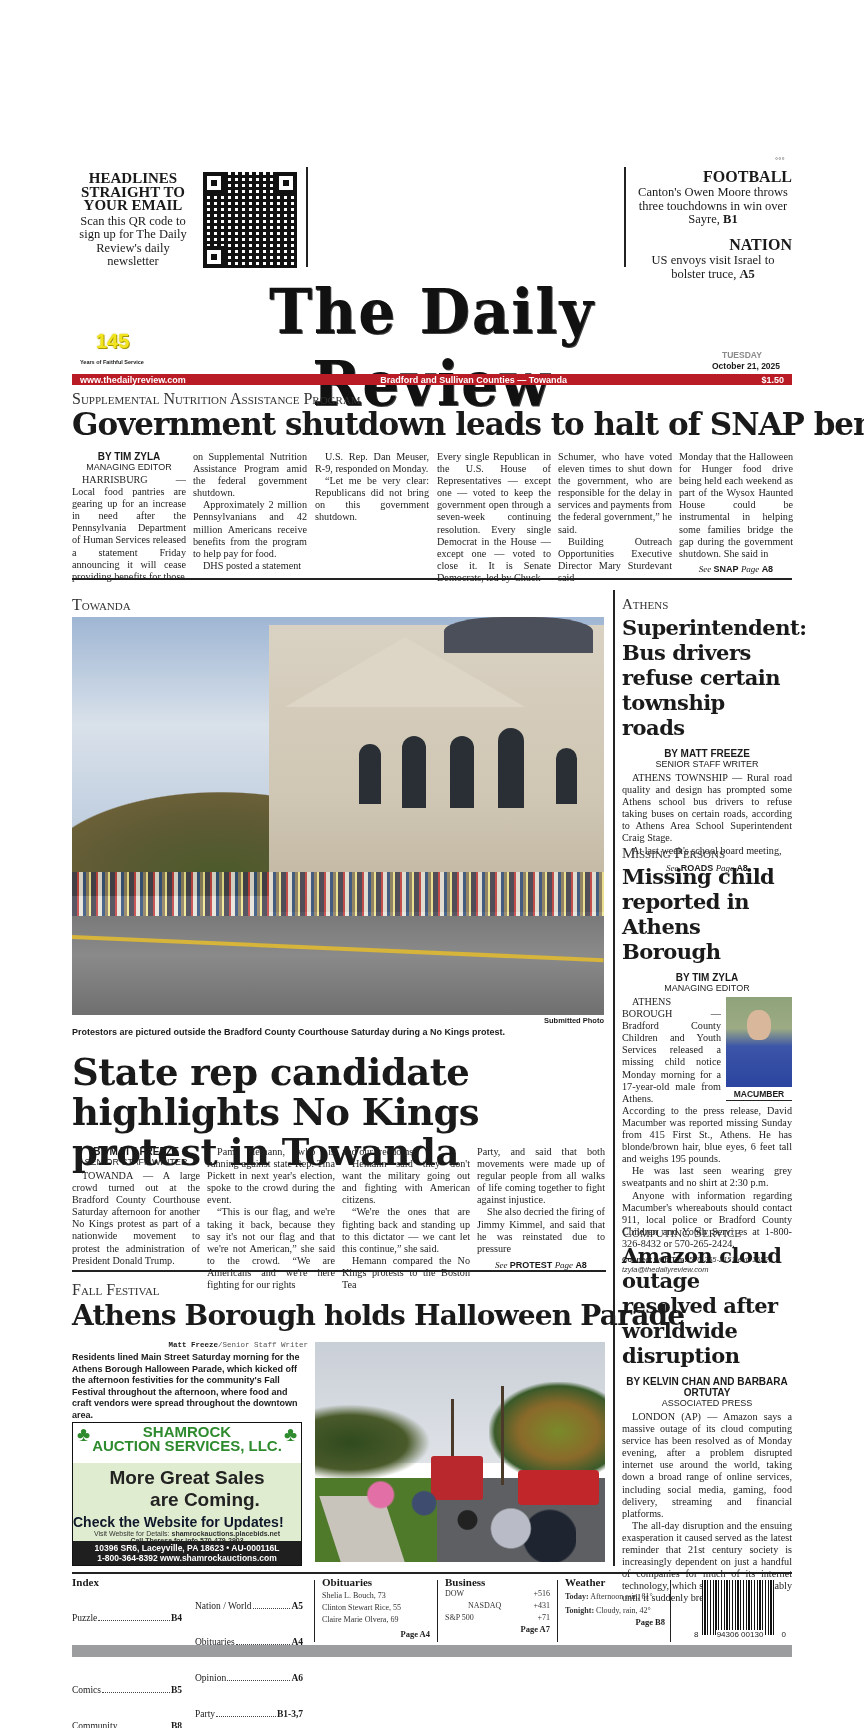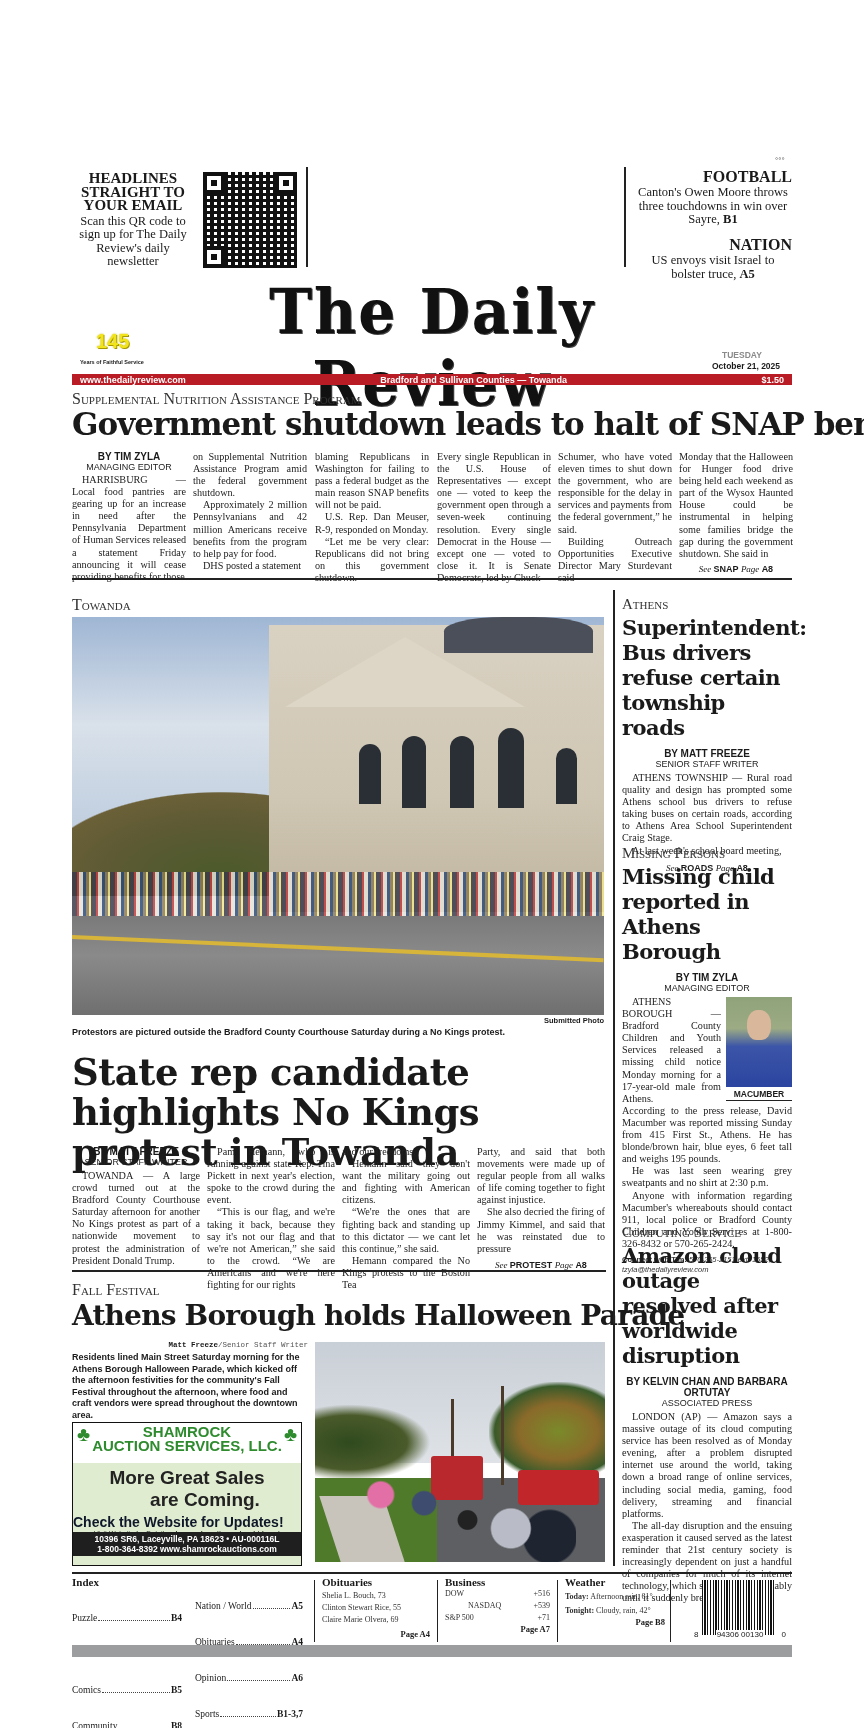--- a/index.html
+++ b/index.html
@@ -69,21 +69,21 @@
   .mugshot .face { position:absolute; left:32%; top:14%; width:36%; height:34%; background:#d9b79a; border-radius: 45% 45% 40% 40%; }
 
   
   .ad { border: 1.5px solid #111; background: #dfeccf; }
   .ad .top { background:#fff; color:#2e8b2e; font-family:"Liberation Sans",sans-serif; font-weight:bold; text-align:center; font-size:15px; line-height:14px; padding-top:2px; position:relative; height:40px; }
   .clover { position:absolute; top:4px; color:#2e8b2e; font-size:20px; }
   .ad .big { font-family:"Liberation Sans",sans-serif; font-weight:bold; text-align:center; font-size:19px; line-height:22px; color:#222; margin-top:4px; }
   .ad .mid { font-family:"Liberation Sans",sans-serif; font-weight:bold; text-align:left; font-size:14px; color:#0f172a; margin-top:3px; }
   .ad .small { font-family:"Liberation Sans",sans-serif; text-align:center; font-size:7px; color:#333; }
   .ad .small b { font-weight:bold; }
-  .ad .foot { background:#1f1f1f; color:#fff; font-family:"Liberation Sans",sans-serif; font-weight:bold; text-align:center; font-size:8.5px; line-height:10px; padding:2px 0; position:absolute; bottom:9px; left:0; right:0; }
+  .ad .foot { background:#1f1f1f; color:#fff; font-family:"Liberation Sans",sans-serif; font-weight:bold; text-align:center; font-size:8.5px; line-height:10px; padding:2px 0; position:absolute; bottom:0; left:0; right:0; }
 
   
   .foot-h { font-family:"Liberation Serif",serif; font-weight:bold; font-size:11px; }
   .idx { font-family:"Liberation Serif",serif; font-size:9.5px; line-height:12px; display:flex;margin-top:24px; }
   .idx .dots { flex:1; border-bottom: 1px dotted #444; margin: 0 1px 3px 1px; }
   .idx .pg { font-weight:bold; }
   .small9 { font-family:"Liberation Serif",serif; font-size:8px; line-height:12px; color:#333; }
   .barcode { background: repeating-linear-gradient(90deg, #111 0 1px, #fff 1px 2px, #111 2px 4px, #fff 4px 5px, #111 5px 6px, #fff 6px 8px, #111 8px 9px, #fff 9px 11px); }
 </style>
 </head>
@@ -139,21 +139,20 @@
   <div class="body">
       <p>HARRISBURG — Local food pantries are gearing up for an increase in need after the Pennsylvania Department of Human Services released a statement Friday announcing it will cease providing benefits for those</p>
     </div>
 </div>
 <div class="col body" style="left:193px; top:451px; width:114px;">
   <p style="text-indent:0">on Supplemental Nutrition Assistance Program amid the federal government shutdown.</p>
   <p>Approximately 2 million Pennsylvanians and 42 million Americans receive benefits from the program to help pay for food.</p>
   <p>DHS posted a statement</p>
 </div>
 <div class="col body" style="left:315px; top:451px; width:114px;">
-  <p style="text-indent:0">blaming Republicans in Washington for failing to pass a federal budget as the main reason SNAP benefits will not be paid.</p>
   <p>U.S. Rep. Dan Meuser, R-9, responded on Monday.</p>
   <p>“Let me be very clear: Republicans did not bring on this government shutdown.</p>
 </div>
 <div class="col body" style="left:437px; top:451px; width:114px;">
   <p style="text-indent:0">Every single Republican in the U.S. House of Representatives — except one — voted to keep the government open through a seven-week continuing resolution. Every single Democrat in the House — except one — voted to close it. It is Senate Democrats, led by Chuck</p>
 </div>
 <div class="col body" style="left:558px; top:451px; width:114px;">
   <p style="text-indent:0">Schumer, who have voted eleven times to shut down the government, who are responsible for the delay in services and payments from the federal government,” he said.</p>
   <p>Building Outreach Opportunities Executive Director Mary Sturdevant said</p>
 </div>
@@ -350,21 +349,21 @@
       <span>Obituaries</span>
       <span class="dots"></span>
       <span class="pg">A4</span>
     </div>
   <div class="idx">
       <span>Opinion</span>
       <span class="dots"></span>
       <span class="pg">A6</span>
     </div>
   <div class="idx">
-      <span>Sports</span>
+      <span>Party</span>
       <span class="dots"></span>
       <span class="pg">B1-3,7</span>
     </div>
   <div class="idx">
       <span>Morning Diversion</span>
       <span class="dots"></span>
       <span class="pg">A2</span>
     </div>
 </div>
 
@@ -379,21 +378,21 @@
 
 <div class="rule-v" style="left:437px; top:1580px; height:62px; width:1px;"></div>
 <div class="abs" style="left:445px; top:1576px; width:105px;">
   <div class="foot-h">Business</div>
   <div class="small9" style="display:flex; justify-content:space-between;">
       <span>DOW</span>
       <span>+516</span>
     </div>
   <div class="small9" style="display:flex; justify-content:space-between;padding-left:23px;">
       <span>NASDAQ</span>
-      <span>+539</span>
+      <span>+431</span>
     </div>
   <div class="small9" style="display:flex; justify-content:space-between;">
       <span>S&amp;P 500</span>
       <span>+71</span>
     </div>
   <div class="serif" style="font-size:8.5px; font-weight:bold; text-align:right;">Page A7</div>
 </div>
 
 <div class="rule-v" style="left:557px; top:1580px; height:62px; width:1px;"></div>
 <div class="abs" style="left:565px; top:1576px; width:100px;">

